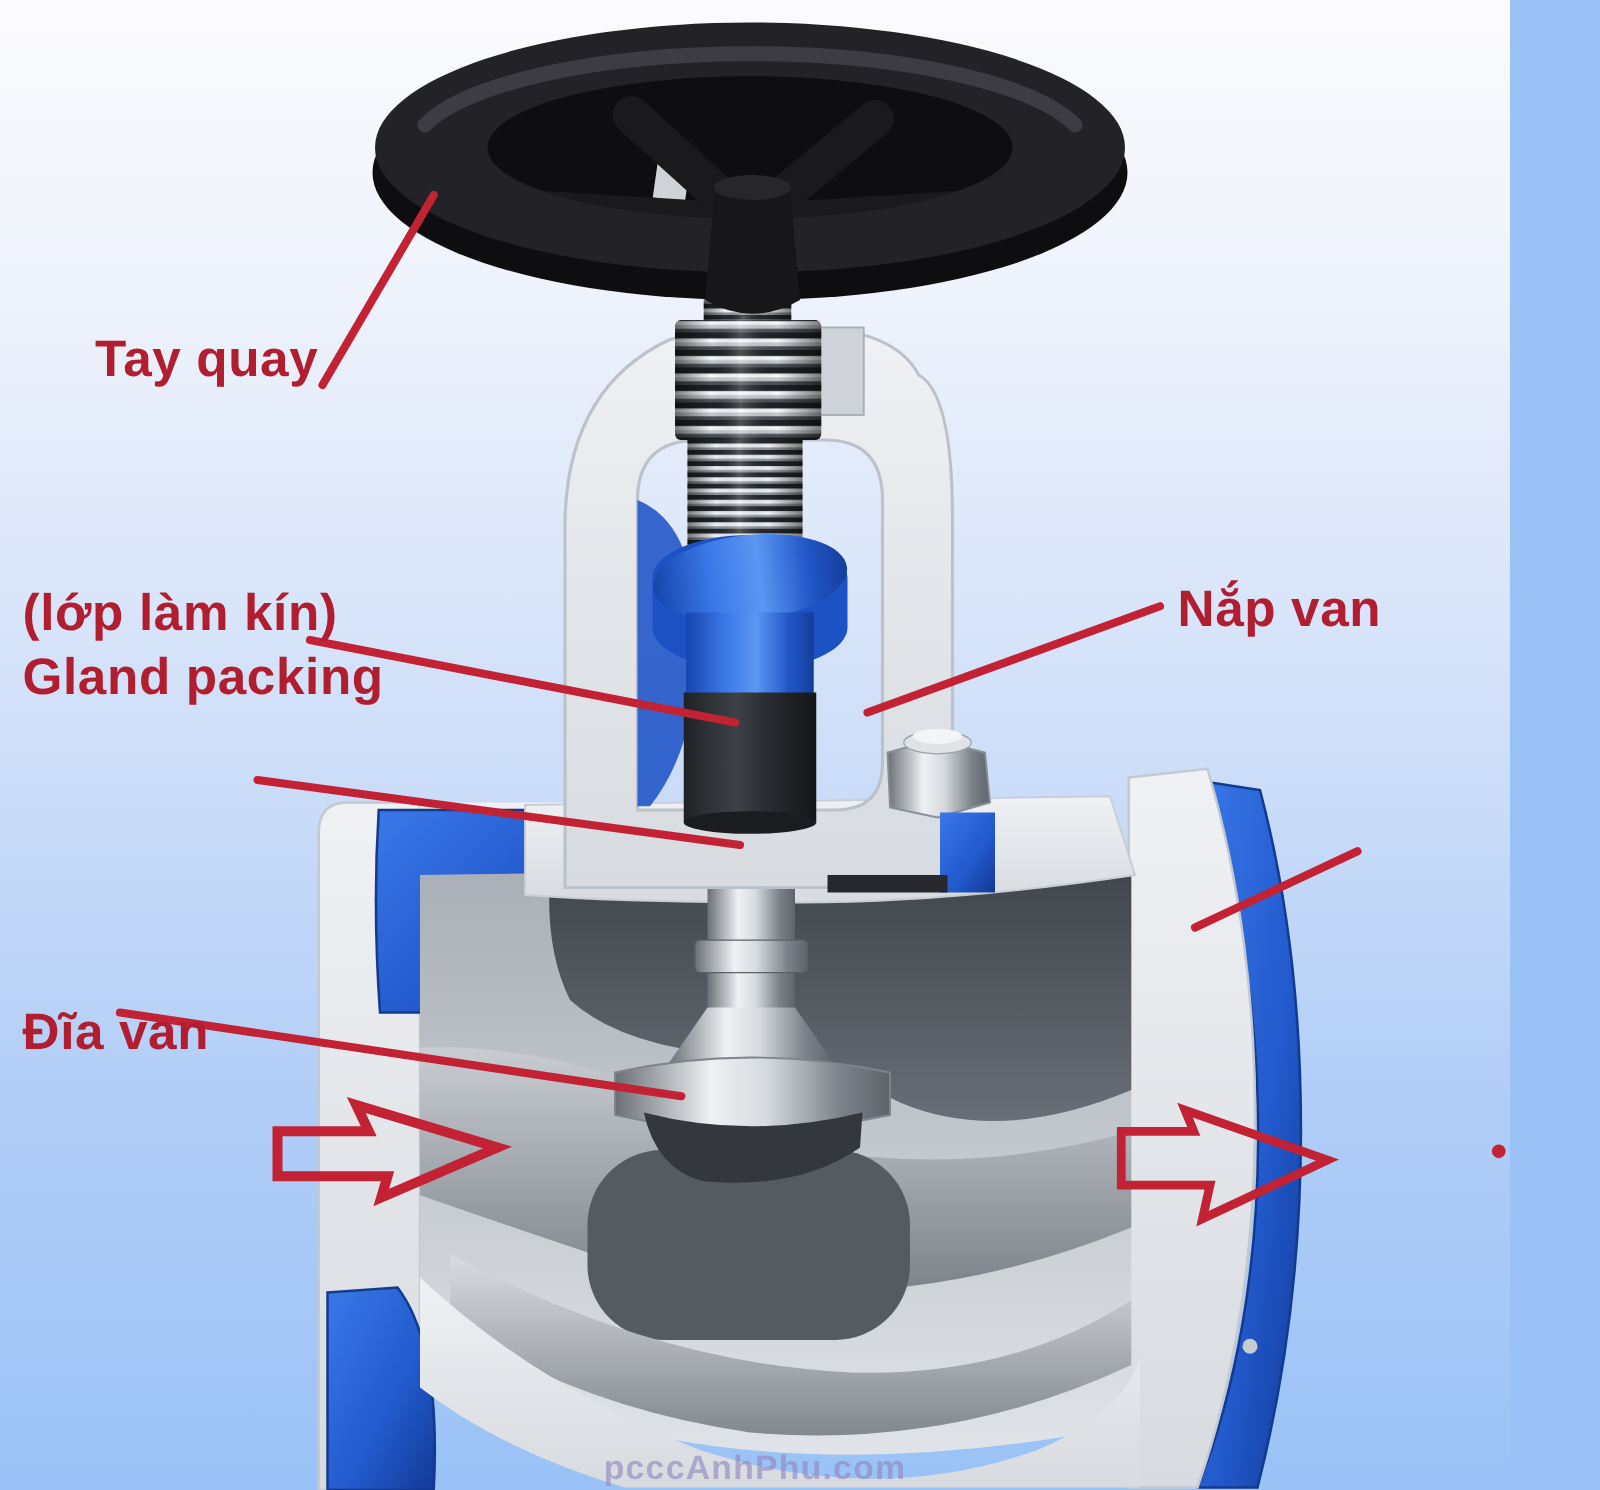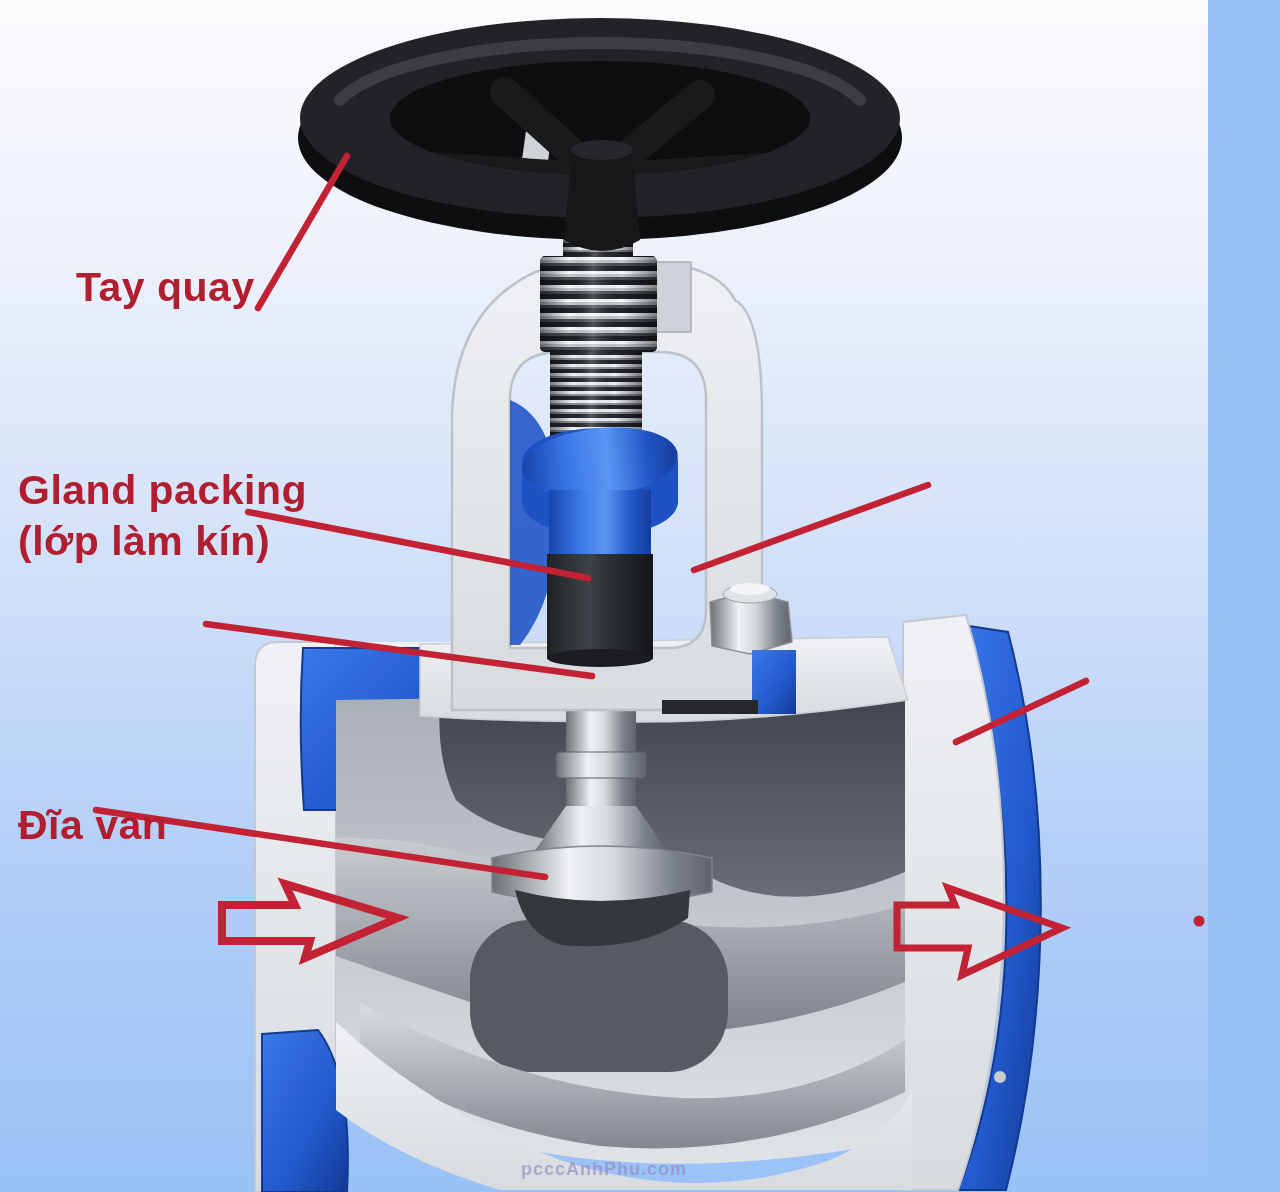--- a/index.html
+++ b/index.html
@@ -9,21 +9,21 @@
   }
   #stage svg{position:absolute;left:0;top:0;}
   .lbl{
     position:absolute;color:#b01e2f;font-weight:bold;
     font-size:41px;line-height:1.25;letter-spacing:.5px;
     white-space:nowrap;user-select:none;
   }
   .lbl.two{line-height:1.5;}
   #watermark{
     position:absolute;left:50%;top:1159px;transform:translateX(-50%);
-    color:#9187bd;opacity:.62;font-weight:bold;font-size:18px;letter-spacing:1px;
+    color:#9187bd;opacity:.62;font-weight:bold;font-size:27px;letter-spacing:1px;
   }
 </style>
 </head>
 <body>
 
 <div id="stage">
 <svg width="1280" height="1192" viewBox="0 0 1280 1192">
   <defs>
     <linearGradient id="bg" x1="0" y1="0" x2="0" y2="1">
       <stop offset="0" stop-color="#fbfbfd"></stop>
@@ -188,18 +188,19 @@
     <line x1="1086" y1="681" x2="956" y2="742"></line>
     <line x1="96" y1="810" x2="545" y2="877"></line>
     <path stroke-width="8" d="M222,905 L295,905 L285,884 L398,918 L305,958 L310,941 L222,941 Z"></path>
     <path stroke-width="7" d="M897,905 L955,905 L948,888 L1062,928 L962,975 L968,948 L897,948 Z"></path>
     <circle cx="1199" cy="921" r="5.5" fill="#c22233" stroke="none"></circle>
   </g>
 </svg>
 
 <div class="lbl" style="left:76px;top:262px">Tay quay</div>
 <div class="lbl" style="left:18px;top:465px">
+  <div>(lớp làm kín)</div>
   <div>Gland packing</div>
-  <div>(lớp làm kín)</div>
 </div>
+<div class="lbl" style="left:942px;top:462px">Nắp van</div>
 <div class="lbl" style="left:18px;top:800px">Đĩa van</div>
 <div id="watermark">pcccAnhPhu.com</div>
 </div>
 
 </body></html>

